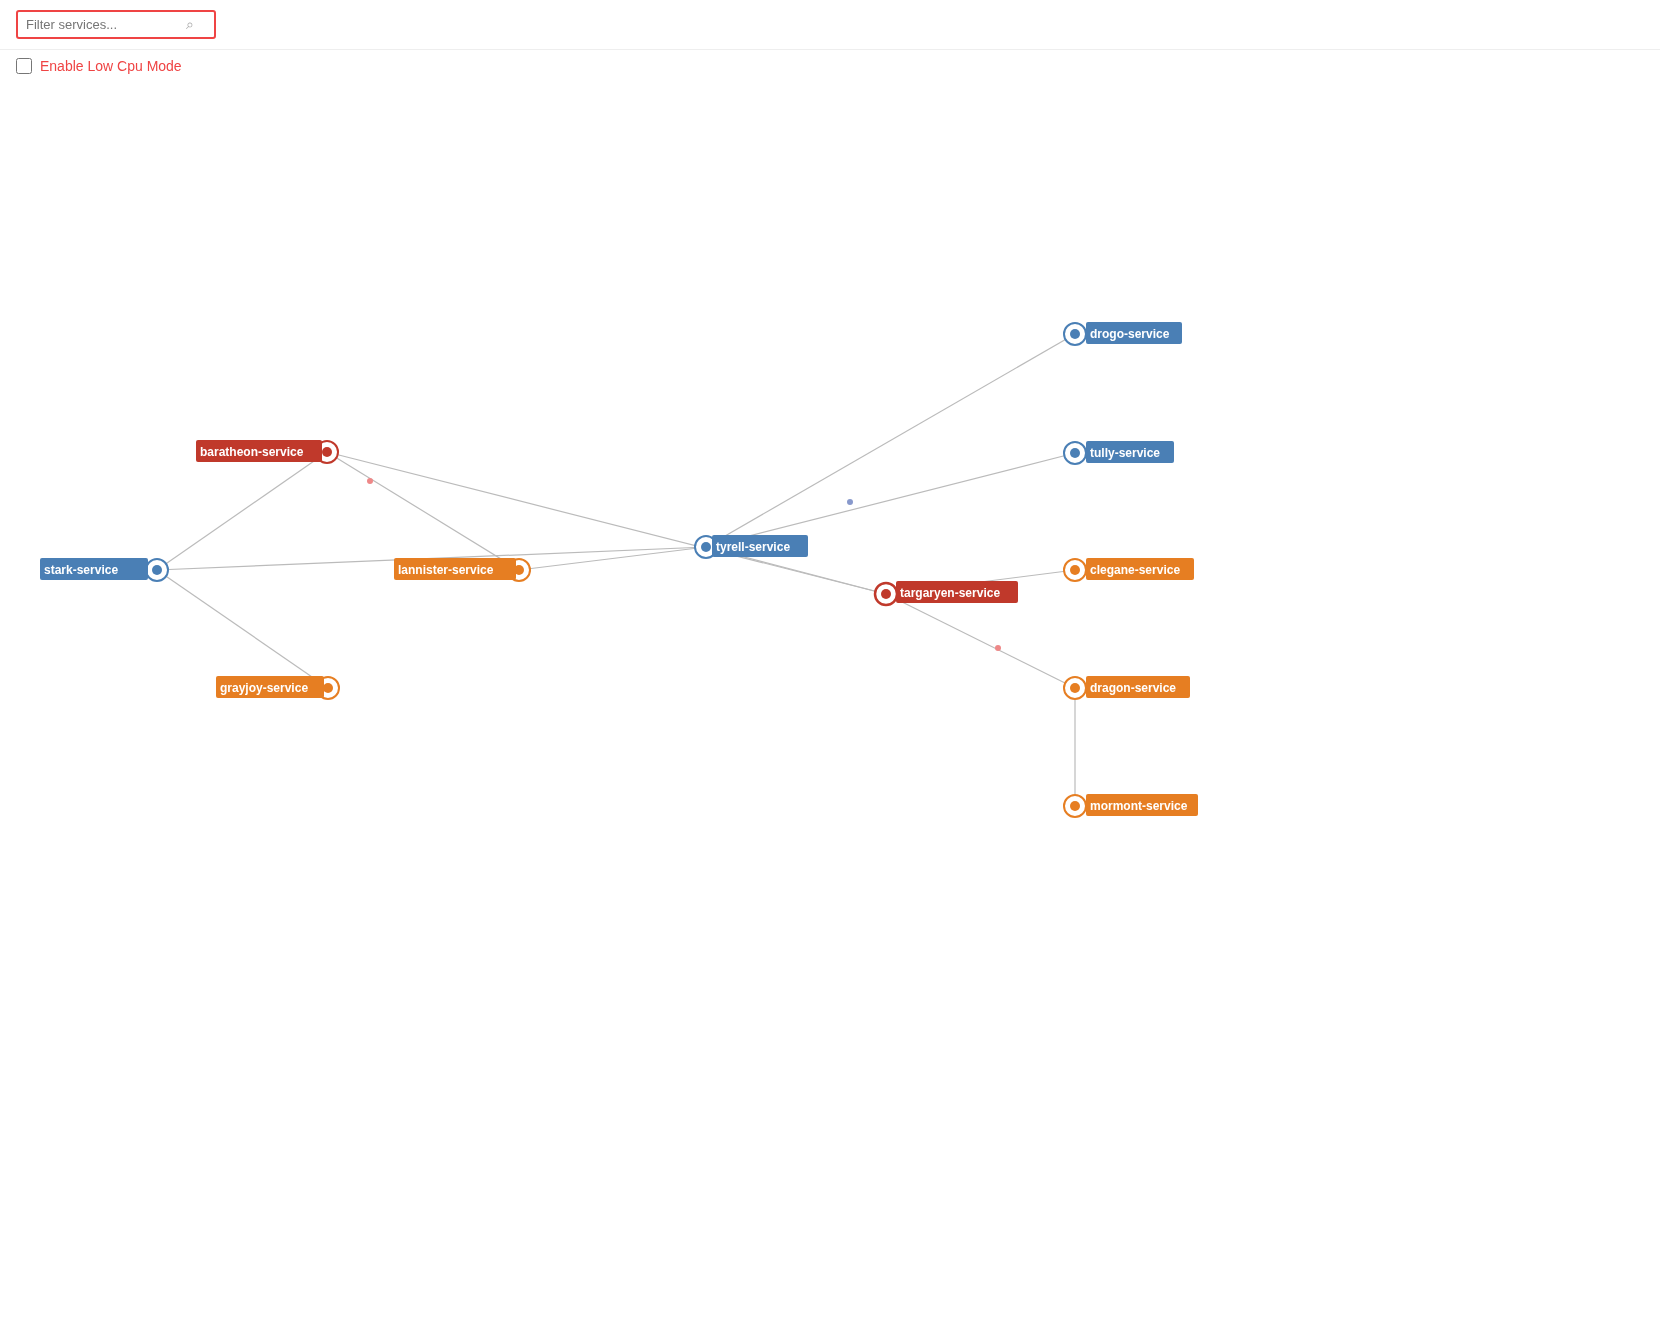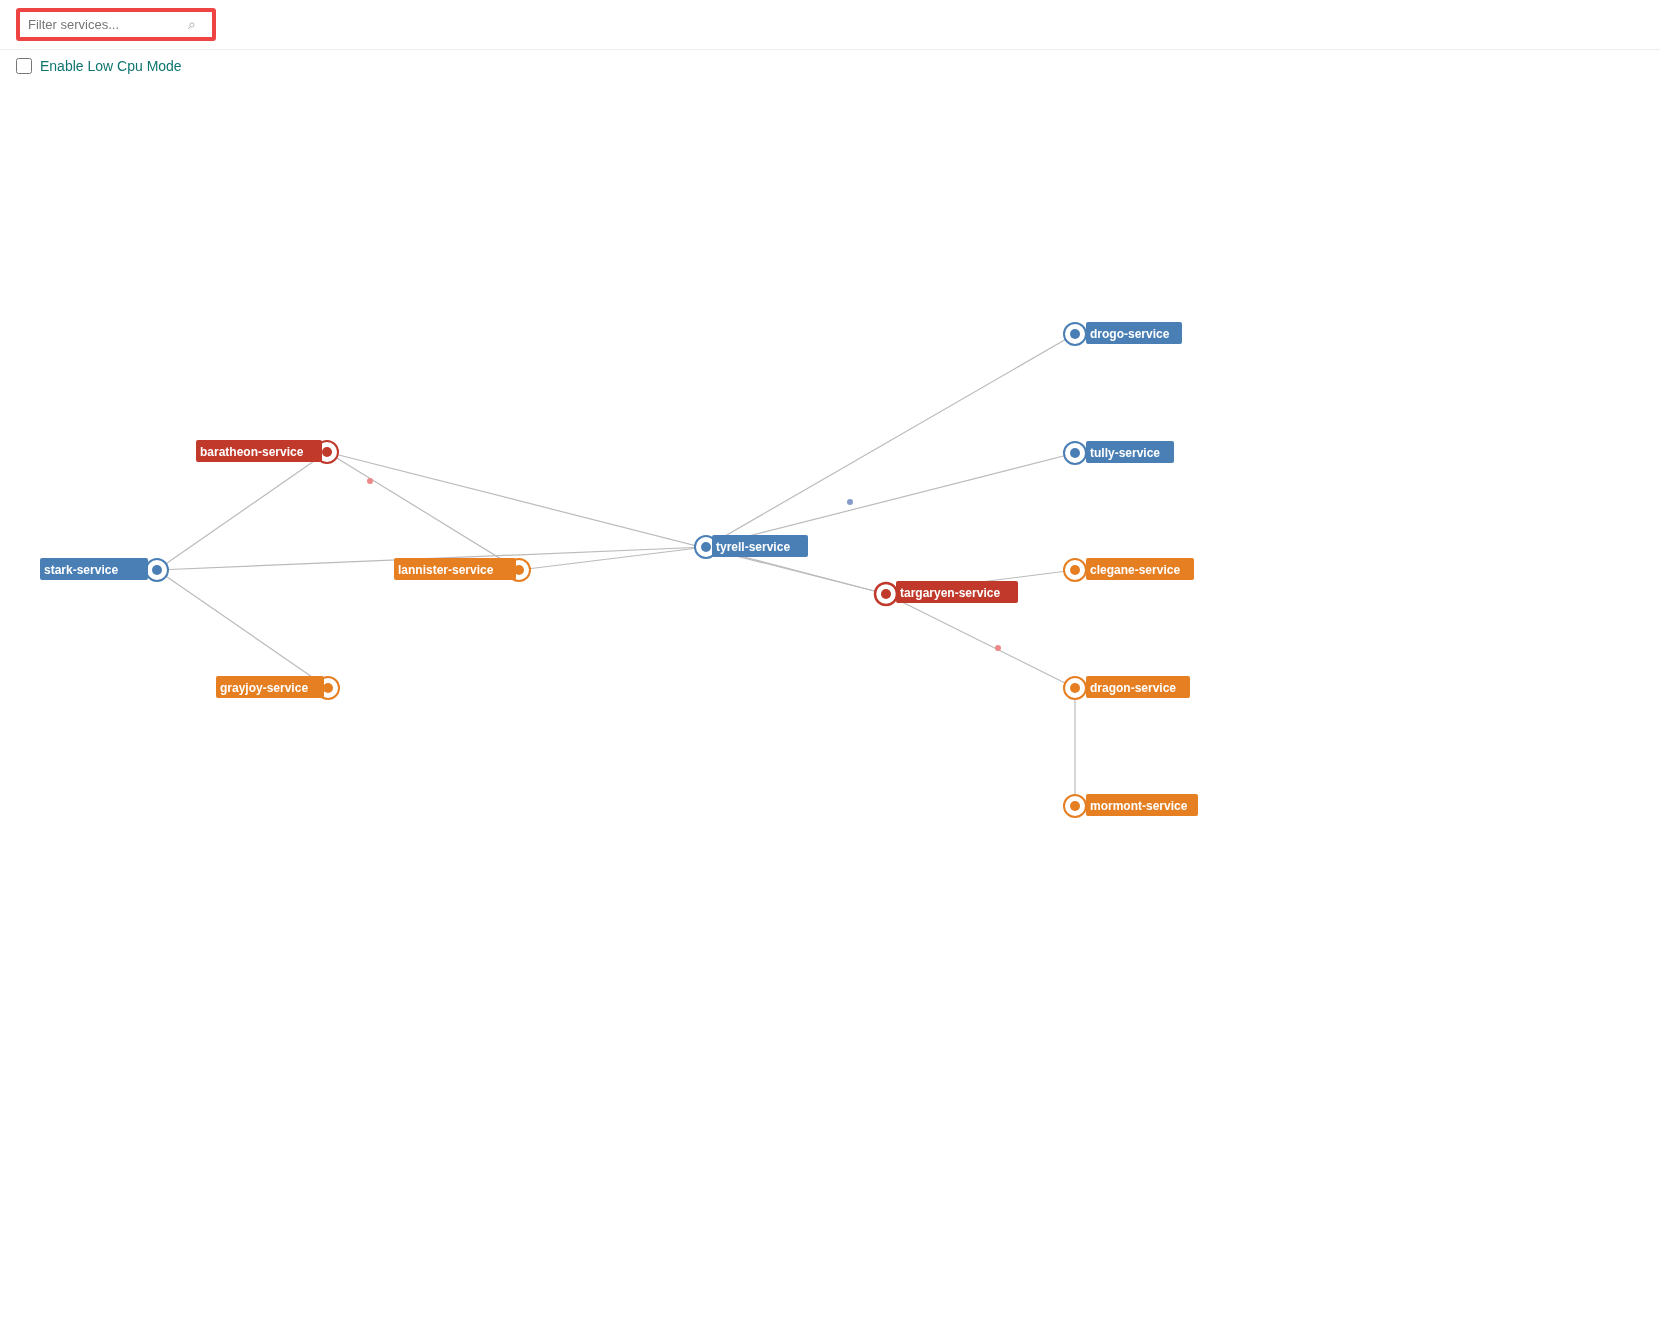--- a/index.html
+++ b/index.html
@@ -22,21 +22,21 @@
       border-bottom: 1px solid #eee;
       display: flex;
       align-items: center;
       padding: 0 16px;
       z-index: 10;
     }
 
     #search-container {
       display: flex;
       align-items: center;
-      border: 4px solid #ef4444;
+      border: 2px solid #ef4444;
       border-radius: 3px;
       padding: 4px 8px;
       width: 200px;
     }
 
     #search-input {
       border: none;
       outline: none;
       font-size: 13px;
       color: #999;
@@ -63,21 +63,21 @@
     #low-cpu-checkbox {
       width: 16px;
       height: 16px;
       border: 1px solid #aaa;
       background: #fff;
       cursor: pointer;
     }
 
     #low-cpu-label {
       font-size: 14px;
-      color: #0f766e;
+      color: #ef4444;
     }
 
     
     #graph-area {
       position: absolute;
       top: 0; left: 0;
       width: 1660px;
       height: 1342px;
     }
 

